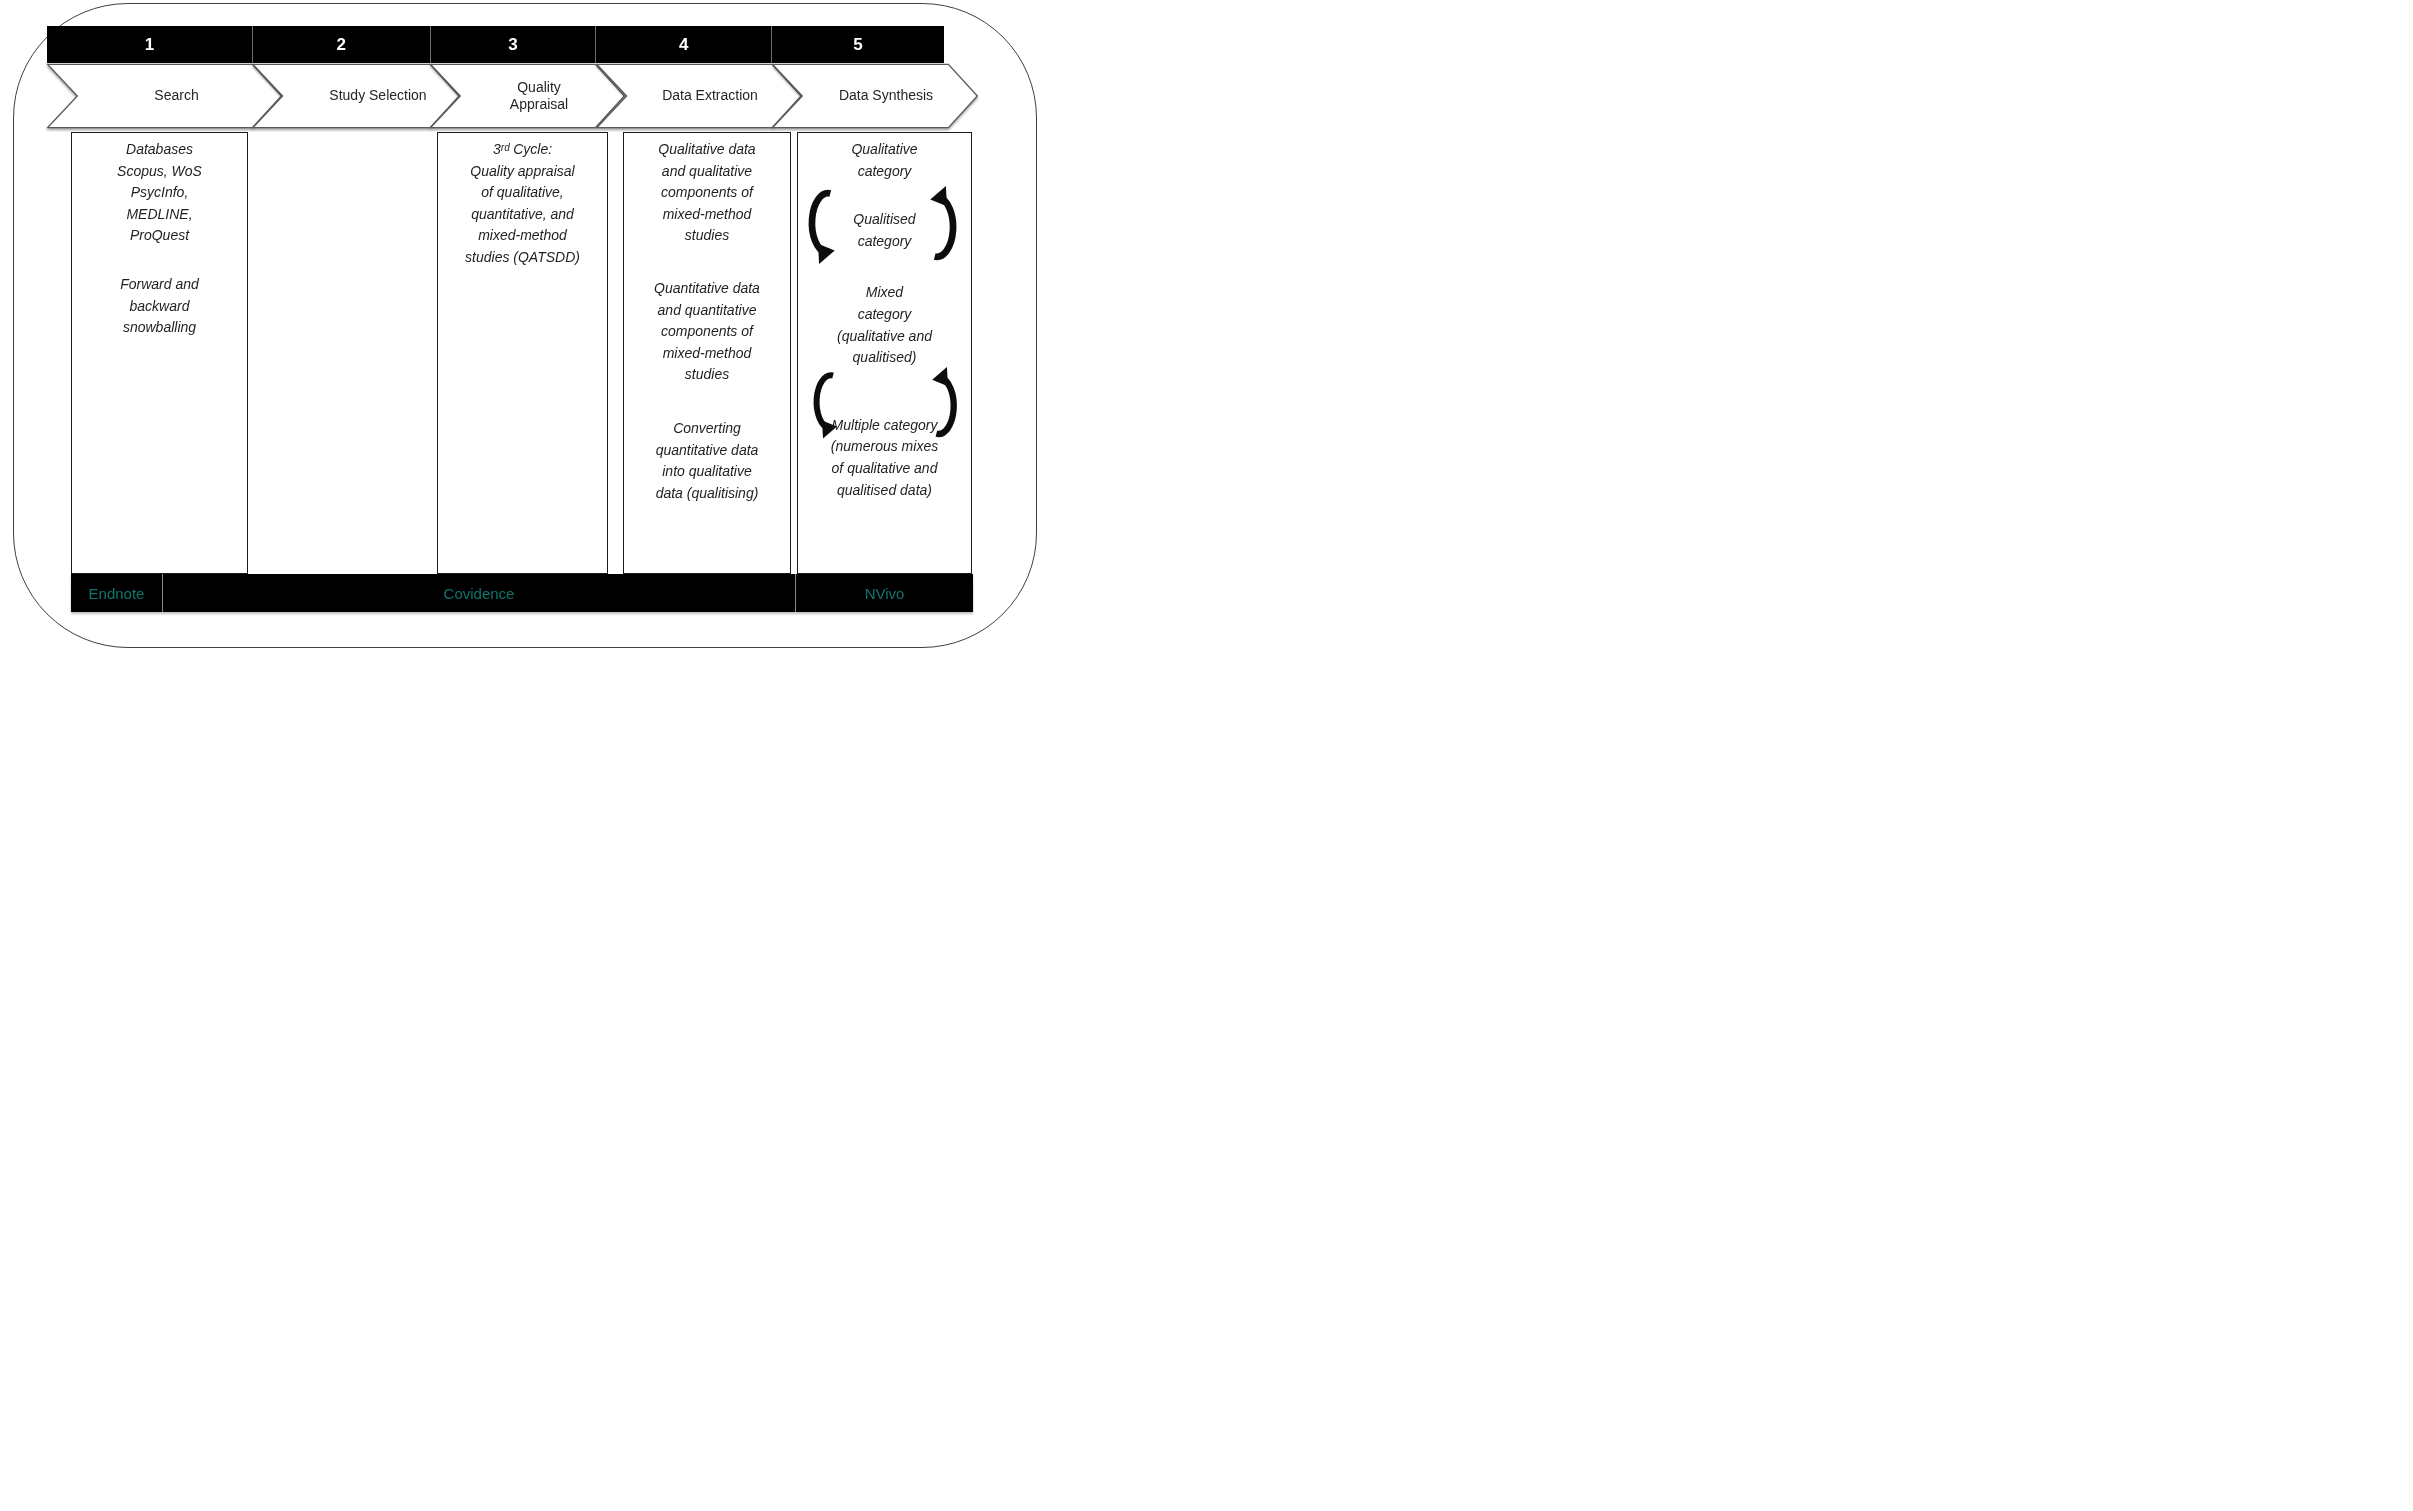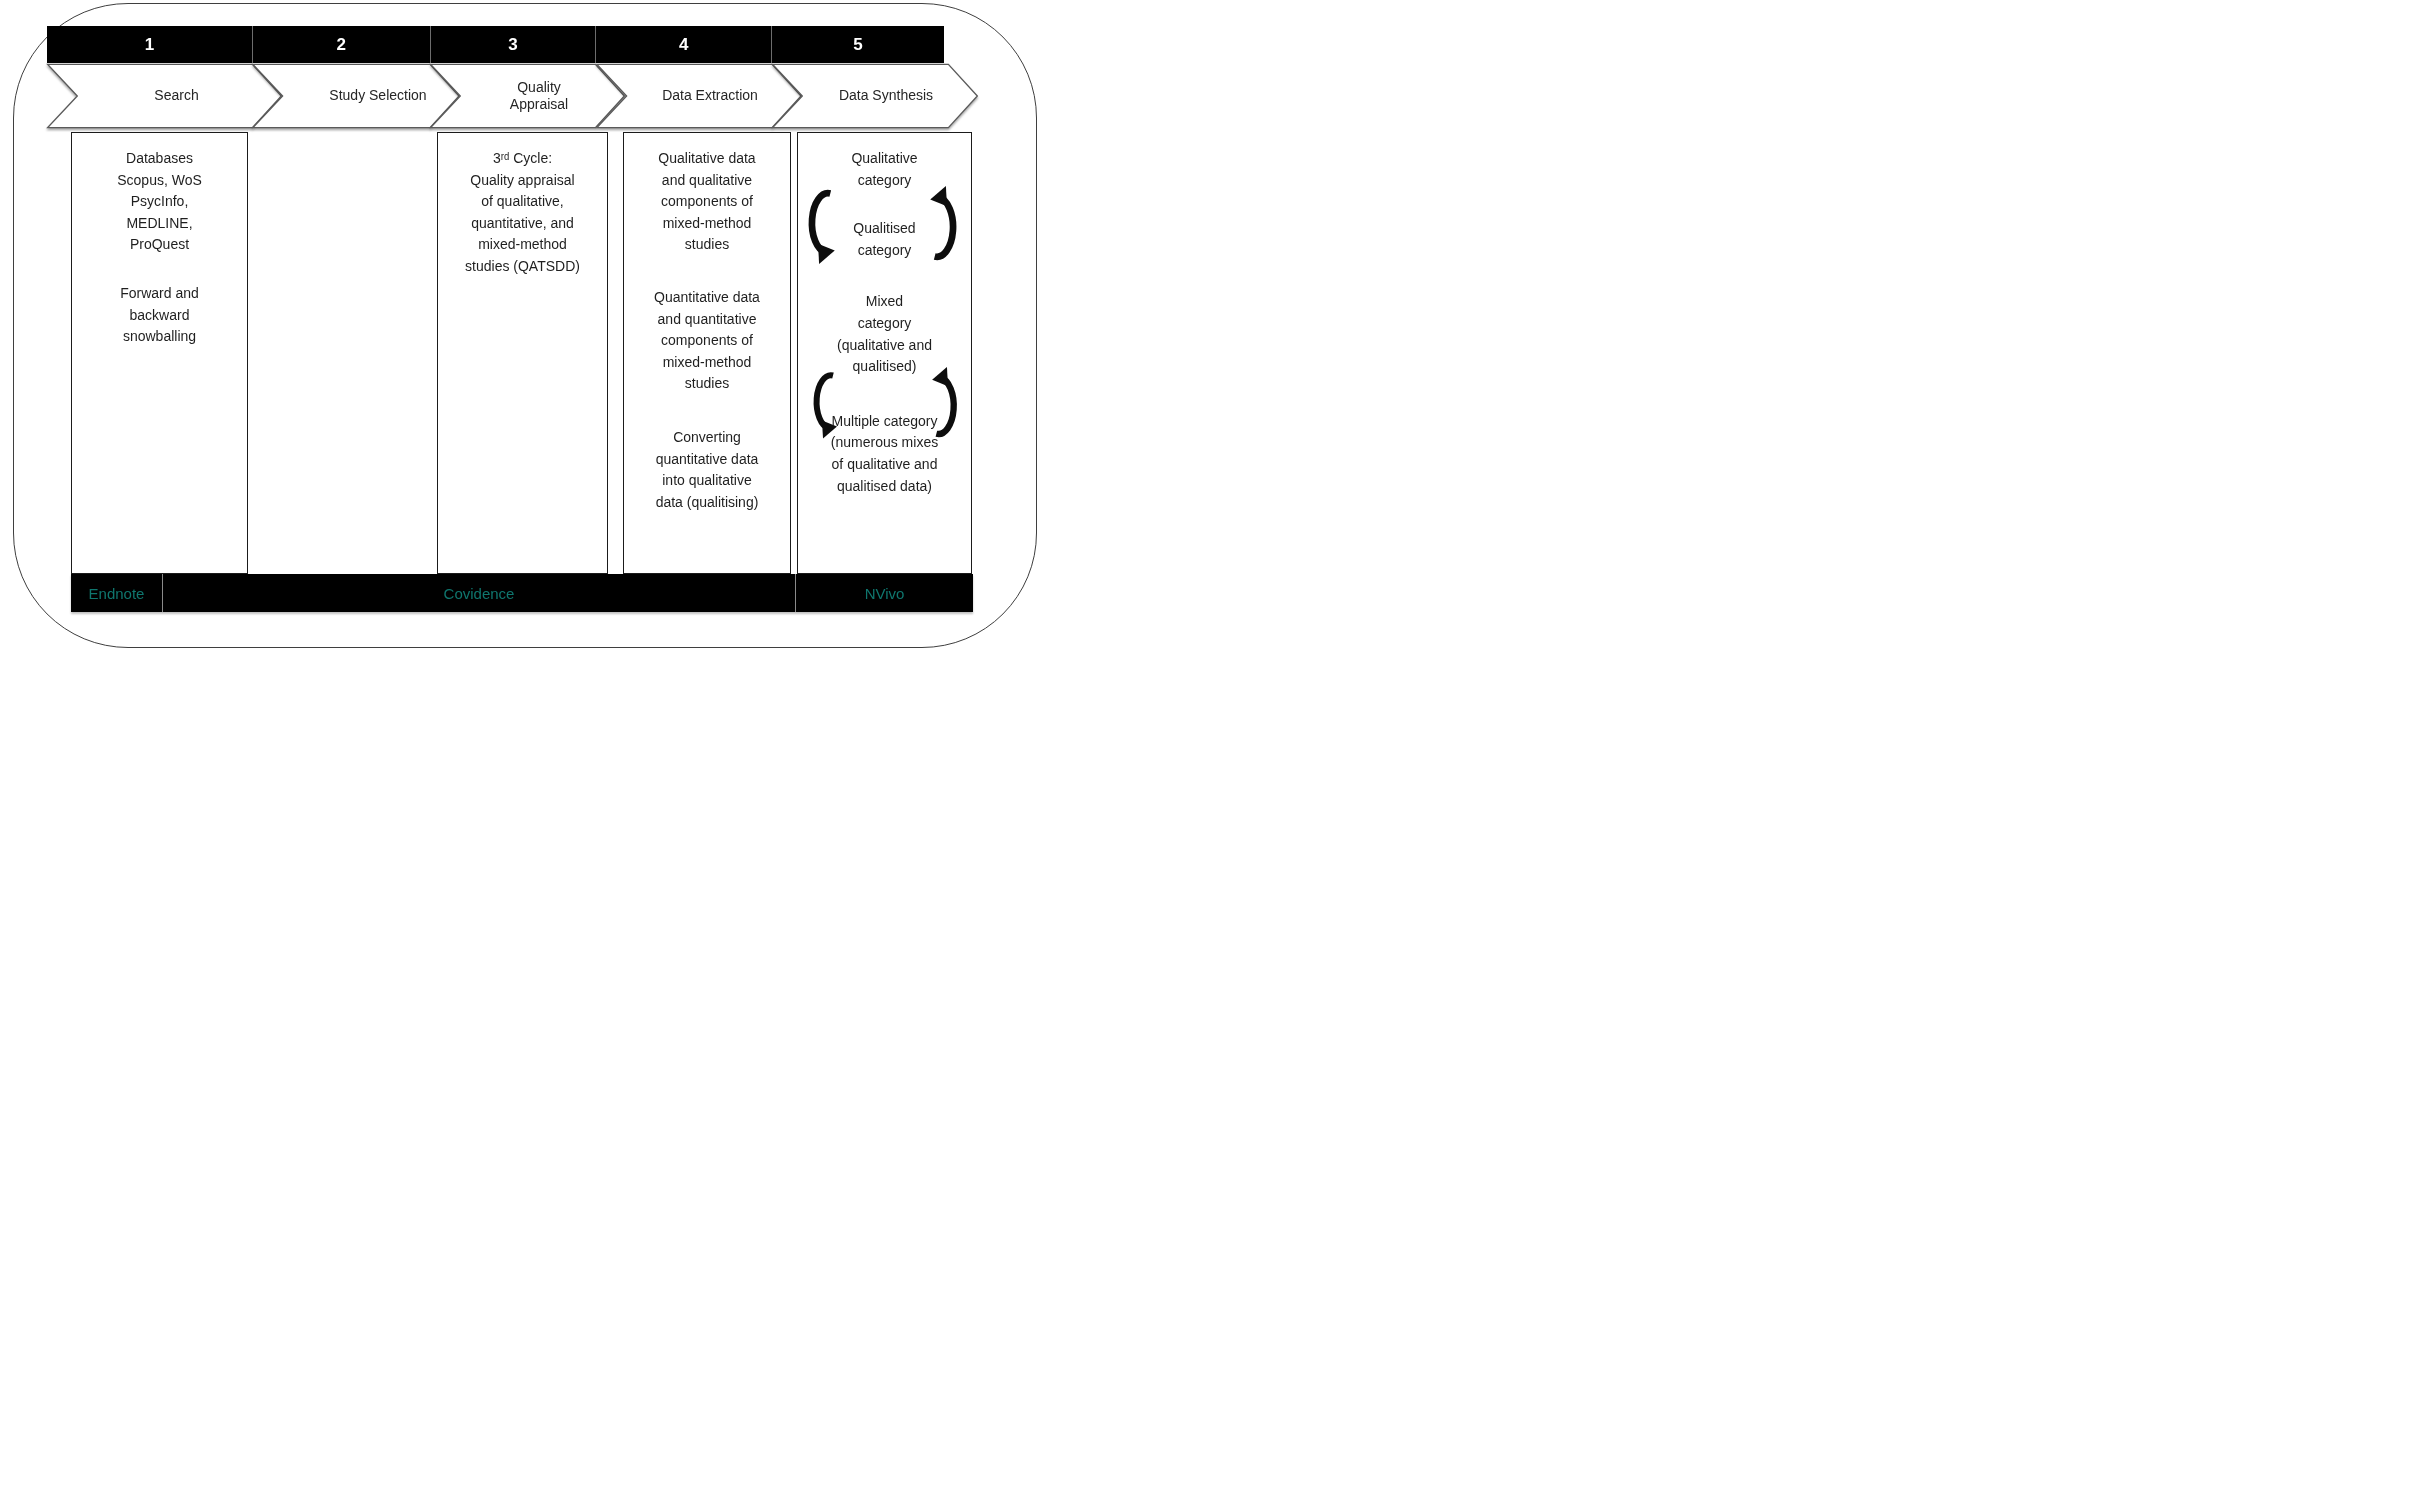--- a/index.html
+++ b/index.html
@@ -40,33 +40,33 @@
     position:absolute; top:63px; height:66px;
     display:flex; align-items:center; justify-content:center;
     text-align:center; font-size:14px; line-height:17.5px;
     white-space:pre-line; color:#262626; pointer-events:none;
   }
 
   
   .col{
     position:absolute; top:132px; height:442px; background:#ffffff;
     border:1.3px solid #1b1b1b; box-sizing:border-box;
-    padding-top:15px; text-align:center;
+    padding-top:6px; text-align:center;font-style:italic;
   }
   .col-1{left:71px; width:177px;}
   .col-2{left:255px; width:173px;}
   .col-3{left:437px; width:171px;}
   .col-4{left:623px; width:168px;}
   .col-5{left:797px; width:175px;}
   .block{
     white-space:pre-line; font-size:14px; line-height:21.6px; color:#1f1f1f;
   }
   .m40{margin-top:27px;} .m100{margin-top:67px;} .m46{margin-top:31px;}
   .m48{margin-top:32px;} .m35{margin-top:27px;} .m44{margin-top:30px;}
-  .m45{margin-top:33px;}
+  .m45{margin-top:46px;}
   .overlap{position:relative; z-index:3;}
 
   
   .arc{position:absolute; overflow:visible; z-index:2;}
   .arc path{fill:none; stroke:#0d0d0d; stroke-width:12;}
   .arc polygon{fill:#0d0d0d;}
   .arc.flip{transform:rotate(180deg);}
   .arc-tl{left:1.3px;  top:49px;  width:38px; height:90px;}
   .arc-tr{right:5.4px; top:44px;  width:38px; height:92px;}
   .arc-bl{left:6.7px; top:236px; width:34px; height:73px;}

